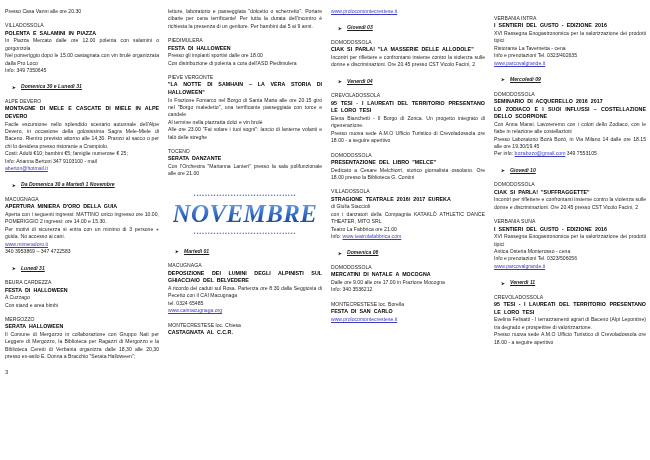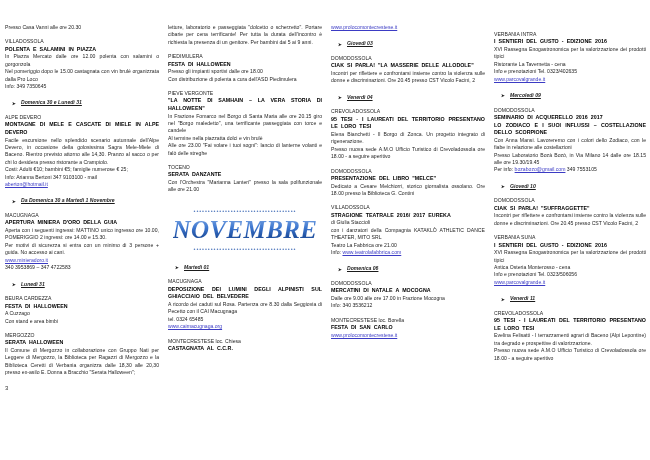--- a/index.html
+++ b/index.html
@@ -13,21 +13,21 @@
     overflow: hidden;
     font-family: "Liberation Sans", sans-serif;
     color: #1a1a1a;
   }
   .page {
     position: relative;
     width: 650px;
     height: 460px;
     background: #fff;
     box-sizing: border-box;
-    padding: 24px 5px 0 5px;
+    padding: 8px 5px 0 5px;
   }
   .columns {
     display: flex;
     width: 640px;
     height: 448px;
     gap: 9px;
   }
   .col {
     width: 154px;
     flex: 0 0 154px;

